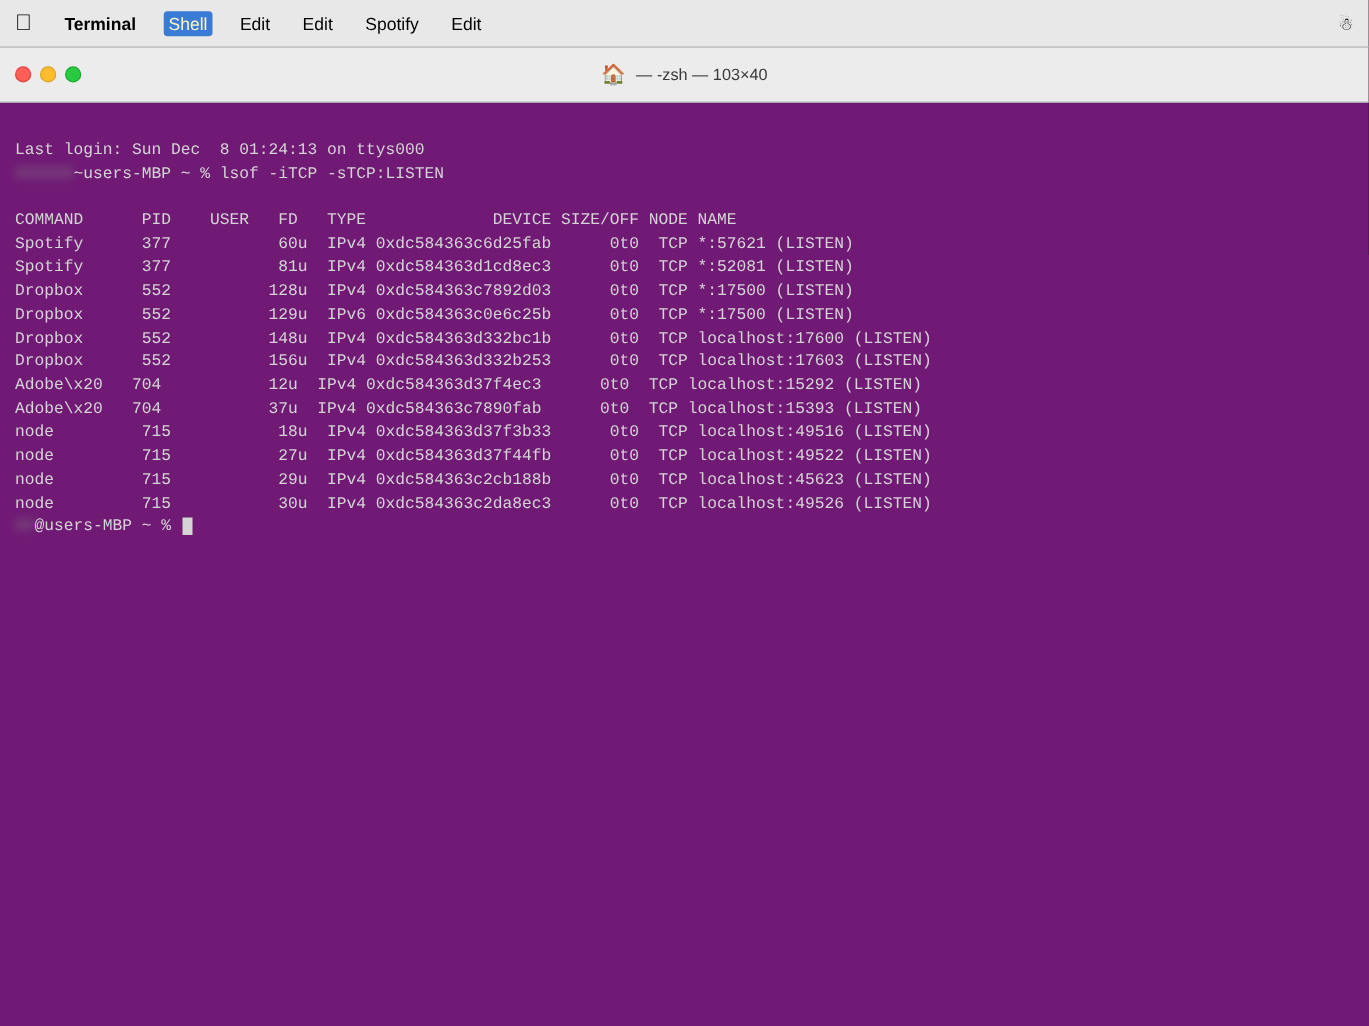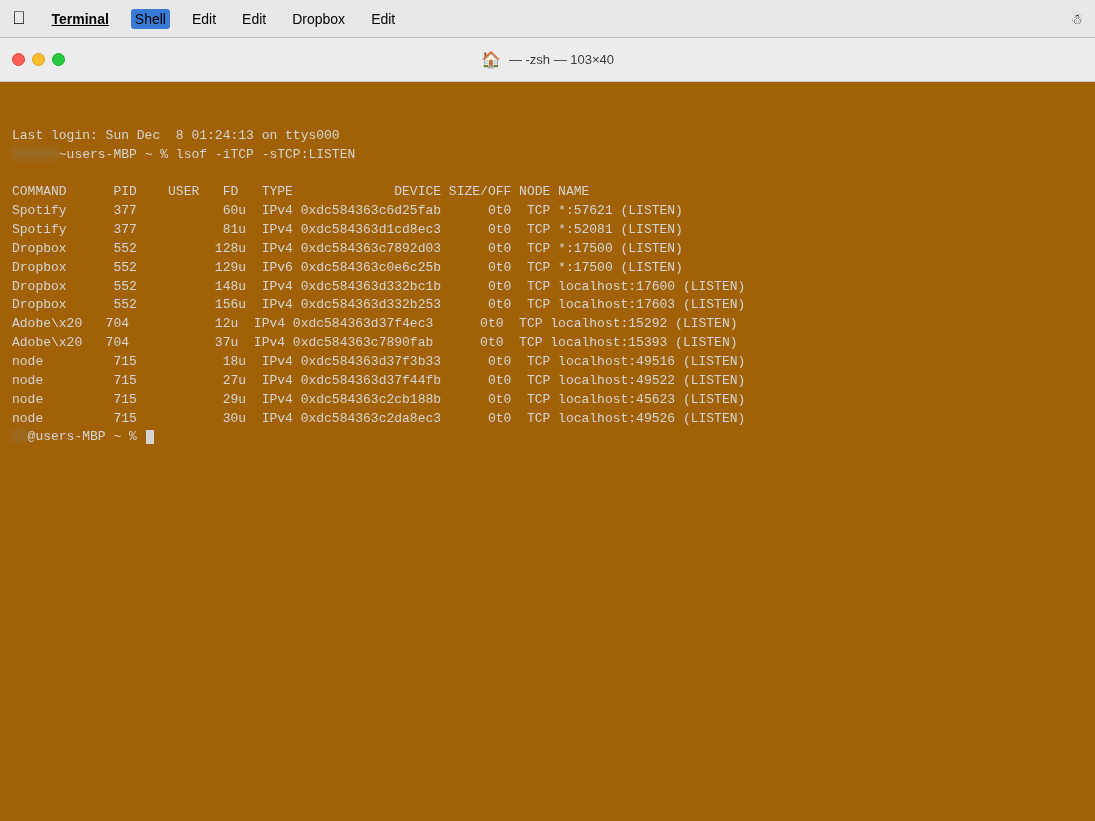--- a/index.html
+++ b/index.html
@@ -34,27 +34,26 @@
       font-size: 14px;
       color: #000;
       font-weight: 400;
       cursor: default;
       padding: 2px 4px;
       border-radius: 3px;
     }
 
     .menubar-item.active {
       background: #3a7bd5;
-      color: #000000;
+      color: #fef9c3;
       text-align: right;
     }
 
     .menubar-item.bold {
       font-weight: 600;
-      text-decoration: underline;
     }
 
     .menubar-right {
       margin-left: auto;
       font-size: 14px;
       color: #000;
     }
 
     
     .titlebar {
@@ -97,22 +96,22 @@
     }
 
     .titlebar-home-icon {
       font-size: 16px;
     }
 
     
     .terminal-window {
       width: 100%;
       height: calc(821px - 82px);
-      background: #a16207;
-      padding: 26px 12px;
+      background: #701a75;
+      padding: 10px 12px;
       overflow: hidden;
     }
 
     .terminal-content {
       font-family: 'Menlo', 'Monaco', 'Courier New', monospace;
       font-size: 13px;
       line-height: 1.45;
       color: #d4d4d4;
       white-space: pre;
     }
@@ -140,21 +139,21 @@
   </style>
 </head>
 <body>
 
 <div class="menubar">
   <span class="menubar-apple"></span>
   <span class="menubar-item bold">Terminal</span>
   <span class="menubar-item active">Shell</span>
   <span class="menubar-item">Edit</span>
   <span class="menubar-item">Edit</span>
-  <span class="menubar-item">Dropbox</span>
+  <span class="menubar-item">Spotify</span>
   <span class="menubar-item">Edit</span>
   <div class="menubar-right">
     <span>☃</span>
   </div>
 </div>
 
 <div class="titlebar">
   <div class="traffic-lights">
     <div class="traffic-light tl-close"></div>
     <div class="traffic-light tl-minimize"></div>

